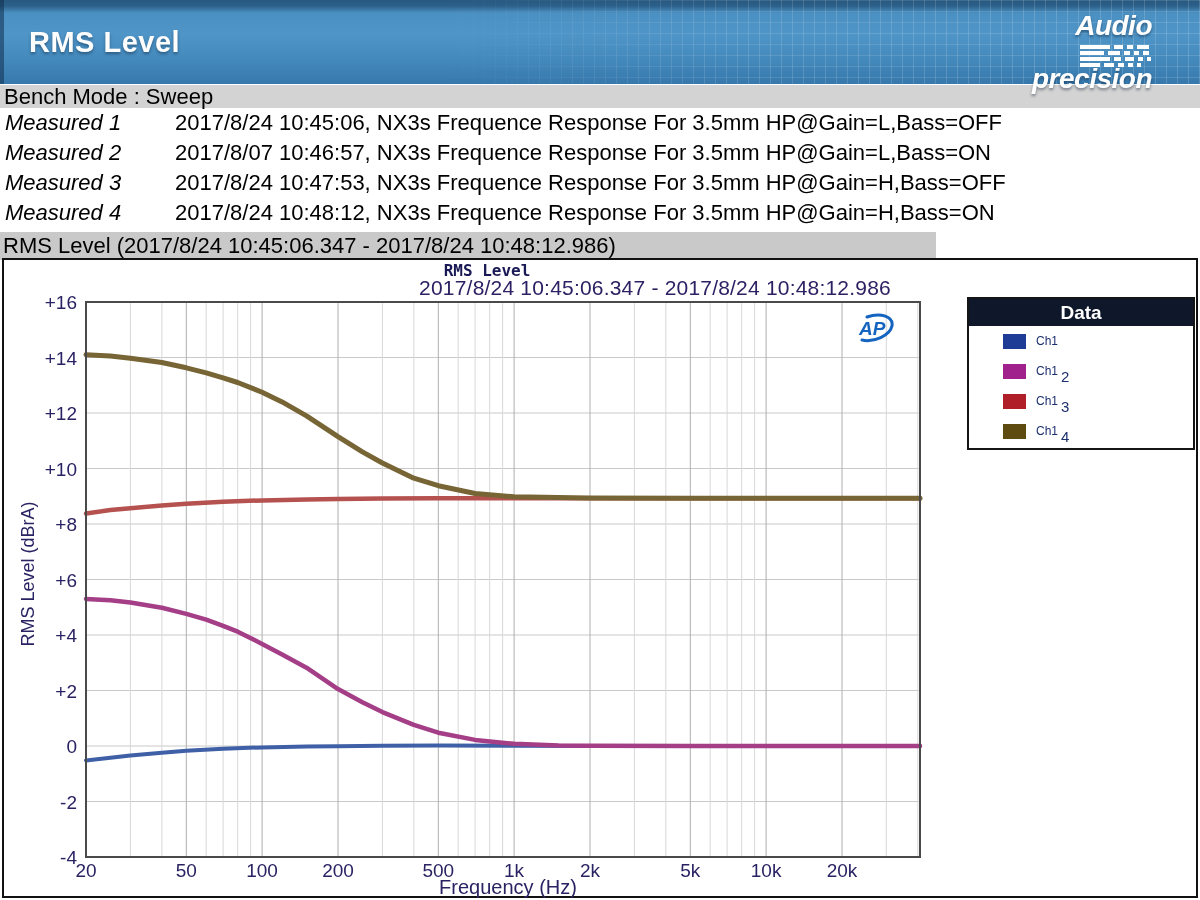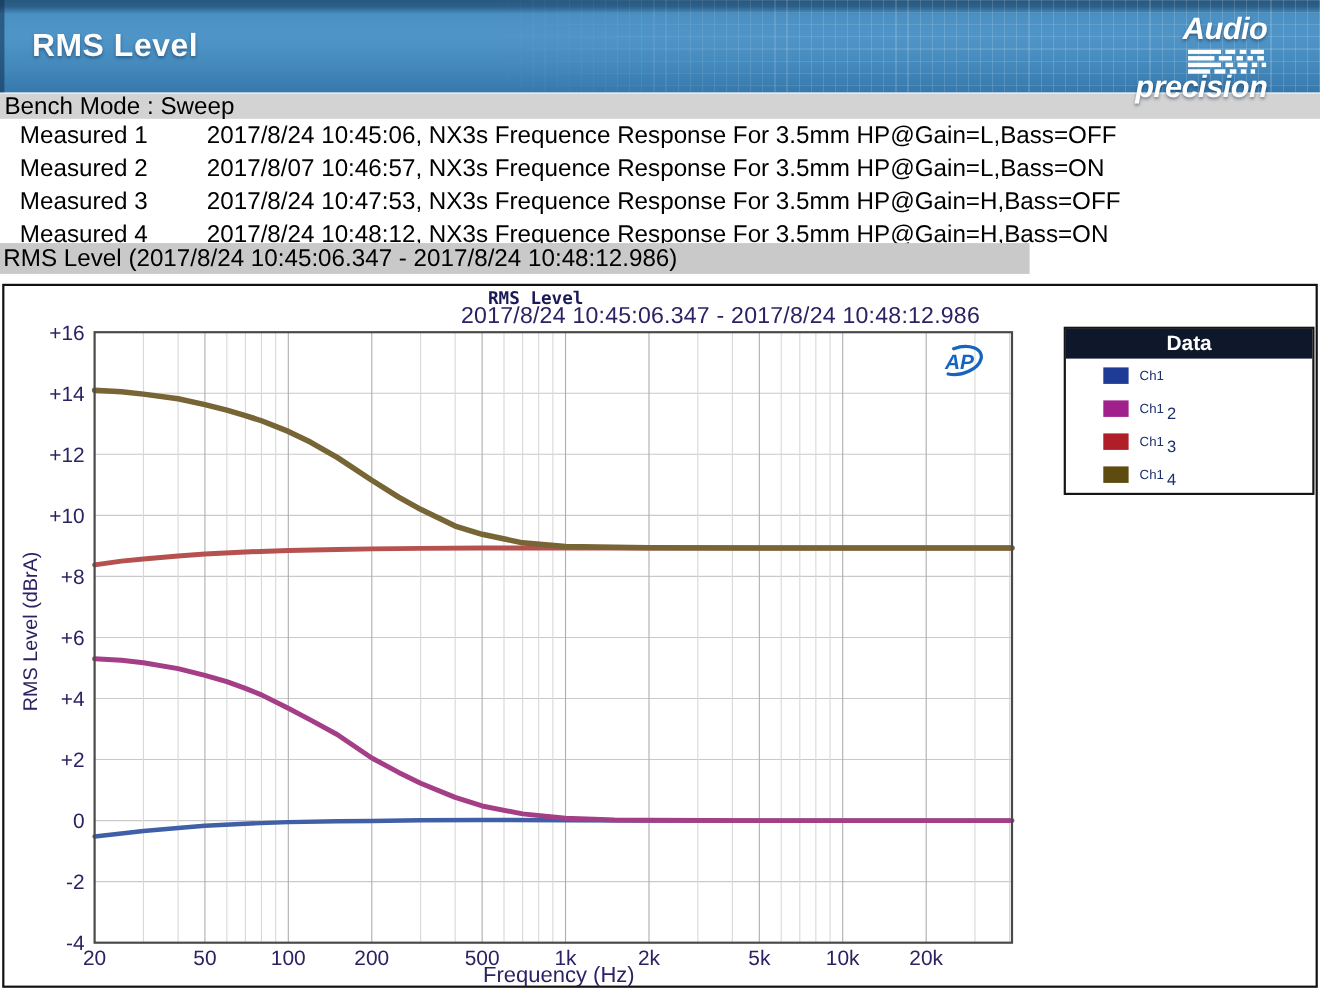--- a/index.html
+++ b/index.html
@@ -22,22 +22,22 @@
     text-shadow:0 2px 3px rgba(0,20,40,.45);}
   .ap-logo-row1{display:flex;align-items:flex-end;gap:7px;font-size:28px;line-height:24px;letter-spacing:-.5px;flex-direction:column;}
   .ap-logo-row2{font-size:28px;line-height:24px;margin-top:-3px;margin-left:16px;letter-spacing:-.5px;}
   .ap-bars{margin-bottom:2px;}
 
   
   .bench-bar{position:absolute;left:0;top:85px;width:1200px;height:23px;background:#d3d3d3;
     font-size:22px;line-height:23px;color:#000;padding-left:4px;box-sizing:border-box;}
   .measure-list{position:absolute;left:0;top:108px;width:1200px;}
   .measure-row{height:30px;font-size:22px;line-height:30px;color:#000;white-space:nowrap;}
-  .measure-label{display:inline-block;margin-left:18px;width:170px;}
-  .section-bar{position:absolute;left:0;top:221px;width:936px;height:28px;background:#c9c9c9;
+  .measure-label{display:inline-block;margin-left:5px;width:170px;font-style:italic;}
+  .section-bar{position:absolute;left:0;top:232px;width:936px;height:28px;background:#c9c9c9;
     font-size:22px;line-height:28px;color:#000;padding-left:3px;box-sizing:border-box;white-space:nowrap;}
 
   
   .chart-container{position:absolute;left:2px;top:258px;width:1192px;height:636px;
     border:2px solid #111;background:#fff;}
   .chart-title{position:absolute;left:358px;top:1px;width:250px;text-align:center;
     font-family:"DejaVu Sans Mono","Liberation Mono",monospace;font-weight:bold;font-size:16px;color:#191955;}
   .chart-subtitle{position:absolute;left:381px;top:16px;width:540px;text-align:center;
     font-size:21px;color:#2d2063;letter-spacing:.2px;}
   .plot-svg{position:absolute;left:0;top:0;}

